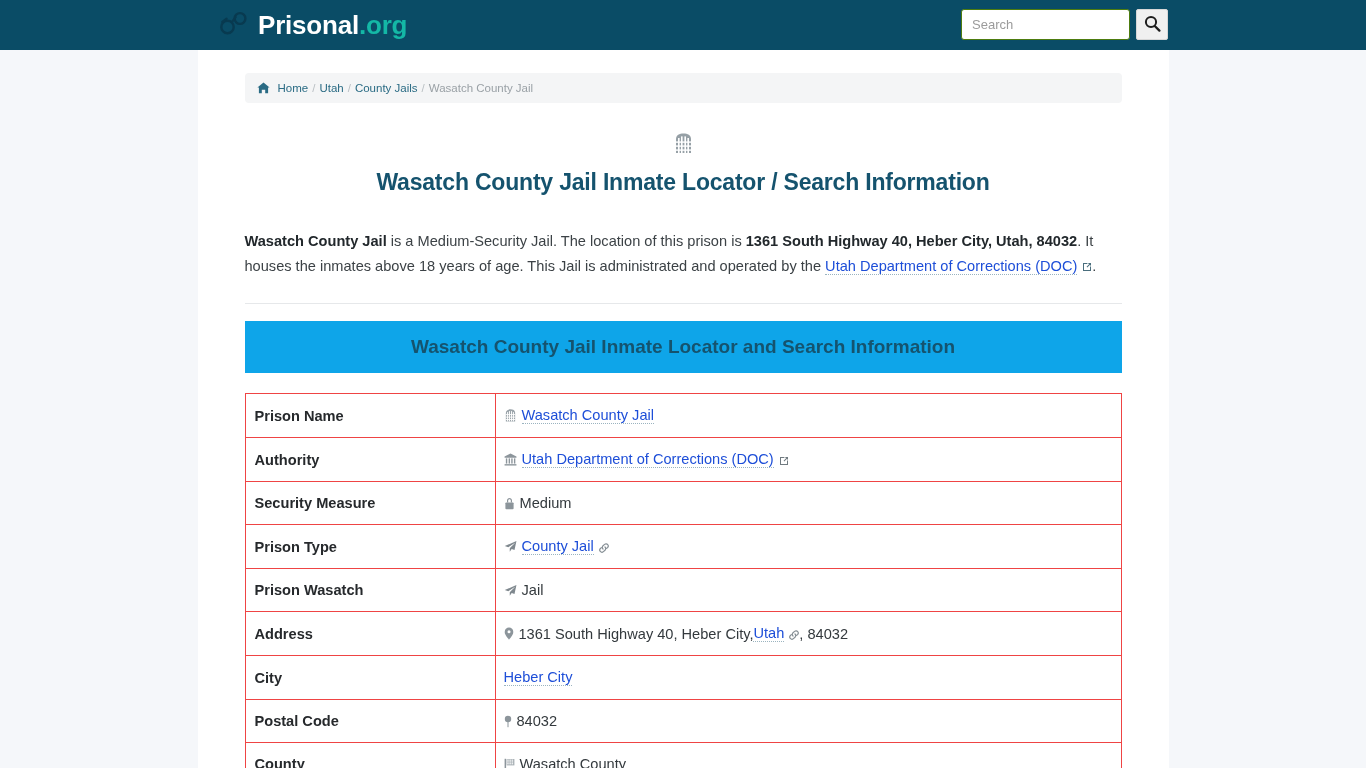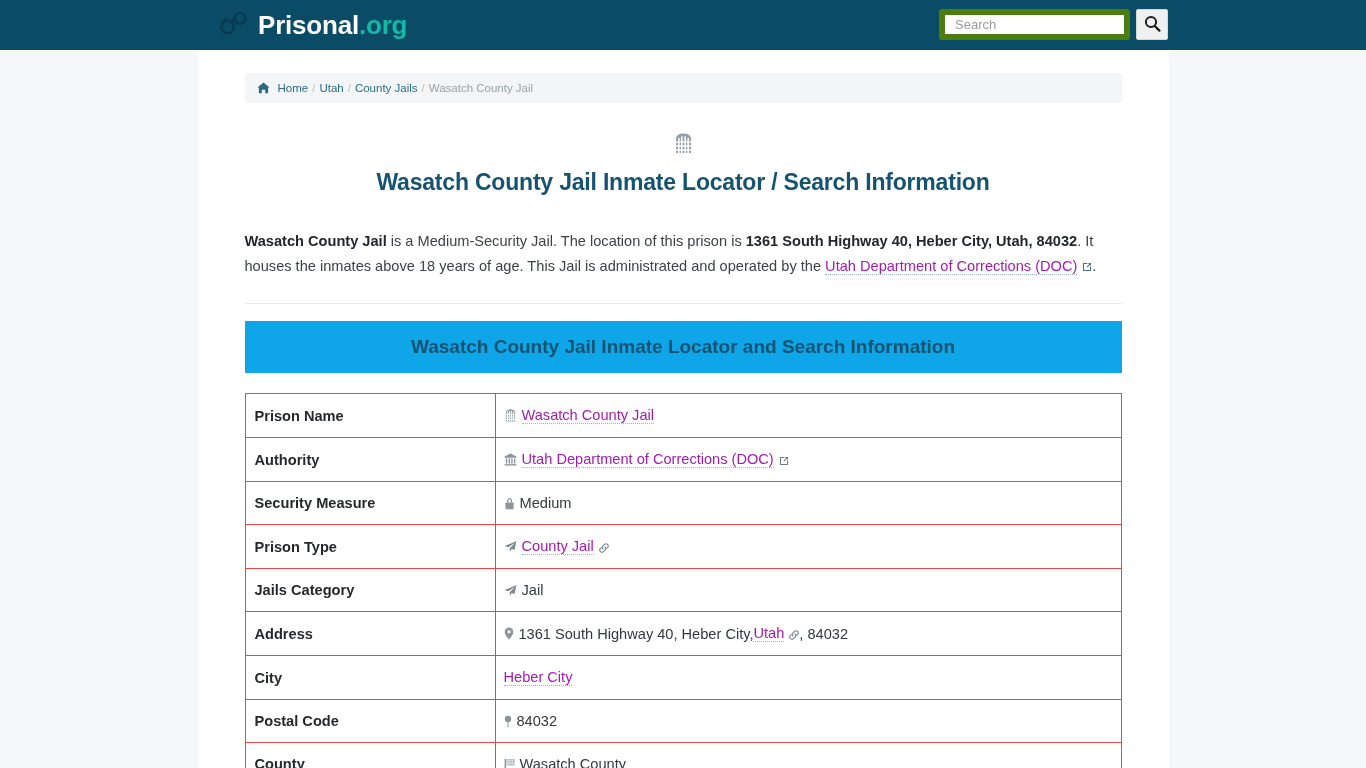--- a/index.html
+++ b/index.html
@@ -40,23 +40,23 @@
 
   .search-wrap {
     position: absolute;
     right: 198px;
     top: 9px;
     display: flex;
     align-items: stretch;
     gap: 6px;
   }
   .search-input {
-    width: 191px;
+    width: 169px;
     height: 31px;
-    border: 6px solid #4d7c0f;
+    border: 1px solid #4d7c0f;
     border-radius: 3px;
     padding: 0 10px;
     font-size: 13px;
     color: #333;
     background: #fff;
     outline: none;
     font-family: "Liberation Sans", sans-serif;
   }
   .search-input::placeholder { color: #9b9b9b; }
   .search-btn {
@@ -117,21 +117,21 @@
   
   .intro {
     margin: 33px 0 0 0;
     font-size: 14.6px;
     line-height: 25px;
     color: #3c4246;
     text-align: left;
   }
   .intro b { color: #22282c; font-weight: bold; }
   .dlink {
-    color: #a21caf;
+    color: #1d4ed8;
     text-decoration: none;
     border-bottom: 1px dotted #9bb4c0;
   }
 
   hr.sep {
     border: 0;
     border-top: 1px solid #e6e8ea;
     margin: 24px 0 0 0;
   }
 
@@ -343,21 +343,21 @@
                       <path d="M4 6 C3 5 3.1 3.6 4 2.8 L5.6 1.4 C6.5 0.6 7.9 0.7 8.7 1.6 C9.4 2.4 9.4 3.7 8.6 4.5 L7.6 5.4"></path>
                       <path d="M6 4 C7 5 6.9 6.4 6 7.2 L4.4 8.6 C3.5 9.4 2.1 9.3 1.3 8.4 C0.6 7.6 0.6 6.3 1.4 5.5 L2.4 4.6"></path>
                     </g>
                   </svg>
                 </span>
             </span>
           </td>
         </tr>
 
         <tr>
-          <td class="k">Jails Category</td>
+          <td class="k">Prison Wasatch</td>
           <td class="v">
             <span class="v-inner">
               <span class="cell-icon">
                 <svg width="13" height="13" viewBox="0 0 14 14">
                     <path d="M13.4 1.2 L0.8 6.5 L4.6 7.9 L12.3 2.6 L6.2 8.8 L6.2 12.6 L8.3 9.7 L11.3 10.9 Z" fill="#7f888e"></path>
                   </svg>
               </span>
               <span class="plain">Jail</span>
             </span>
           </td>

